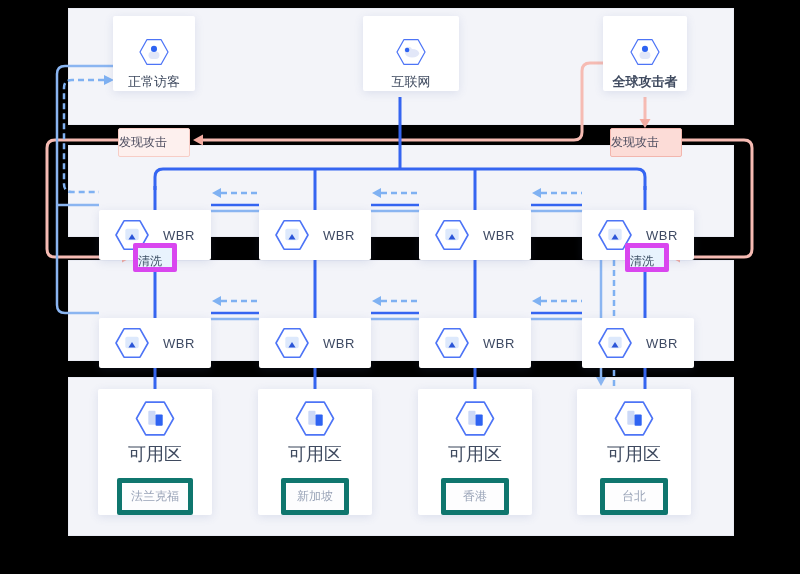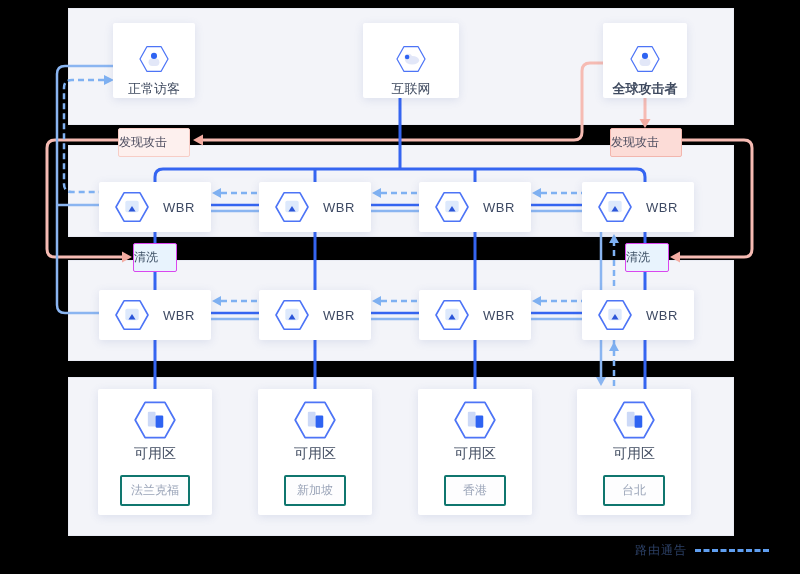--- a/index.html
+++ b/index.html
@@ -3,36 +3,36 @@
 <meta charset="utf-8">
 <style>
   html,body{margin:0;padding:0;background:#000;}
   #stage{position:relative;width:800px;height:574px;background:#000;overflow:hidden;
          font-family:"Liberation Sans","DejaVu Sans",sans-serif;}
   .panel{position:absolute;left:68px;width:666px;background:#f3f4f9;border:1px solid #e9ebf3;
          box-sizing:border-box;z-index:1;}
   #wires{position:absolute;left:0;top:0;width:800px;height:574px;z-index:2;}
   .card{position:absolute;background:#fff;z-index:3;border-radius:2px;
         box-shadow:0 2px 10px rgba(80,100,160,.14);box-sizing:border-box;}
-  .actor{height:75px;top:23px;display:flex;flex-direction:column;align-items:center;
+  .actor{height:75px;top:16px;display:flex;flex-direction:column;align-items:center;
          justify-content:flex-start;padding-top:22px;}
   .actor .card-label{margin-top:7px;font-size:13px;color:#3f4a5f;}
-  .wbrcard{width:112px;height:50px;display:flex;align-items:center;padding-left:15px;}
+  .wbrcard{width:112px;height:50px;display:flex;align-items:center;padding-left:15px;margin-top:28px;}
   .wbrcard .wbr-label{margin-left:13px;font-size:13px;color:#3e4a63;letter-spacing:.5px;}
   .zone{width:114px;height:126px;top:389px;display:flex;flex-direction:column;align-items:center;}
   .zone svg{margin-top:11px;}
-  .zone-label{margin-top:5px;font-size:14px;color:#3f4a5f;}
-  .zone-city{margin-top:12px;min-width:40px;padding:5px 9px;border:2px solid #0f766e;
+  .zone-label{margin-top:5px;font-size:18px;color:#3f4a5f;}
+  .zone-city{margin-top:12px;min-width:40px;padding:5px 9px;border:5px solid #0f766e;
              border-radius:2px;background:#fdfdfe;color:#99a3b7;font-size:12px;text-align:center;}
   .badge{position:absolute;z-index:4;height:29px;line-height:27px;
          font-size:12px;border-radius:2px;box-sizing:border-box;}
   .badge.attack{width:72px;color:#4b4b5e;}
   .badge.attack.left{left:118px;top:128px;background:#fdf0ee;border:1px solid #f7cdc6;}
   .badge.attack.right{left:610px;top:128px;background:#fcdcd7;border:1px solid #f2b6ae;}
-  .badge.scrub{width:44px;color:#3e5166;background:#e8f3fd;border:1px solid #d946ef;}
+  .badge.scrub{width:44px;color:#3e5166;background:#e8f3fd;border:5px solid #d946ef;}
   .badge.scrub.left{left:133px;top:243px;}
   .badge.scrub.right{left:625px;top:243px;}
   .legend{position:absolute;left:635px;top:542px;z-index:3;display:flex;align-items:center;}
   .legend-text{font-size:12px;color:#2c4066;letter-spacing:1px;}
   .legend-dash{display:inline-block;width:74px;height:0;border-top:3px dashed #5f9ef0;margin-left:8px;}
 </style>
 </head>
 <body>
 
 <div id="stage">
@@ -241,18 +241,14 @@
   <div class="card zone" style="left:577px;">
     <svg width="44" height="40" viewBox="0 0 40 36">
       <polygon points="11,2 29,2 38,18 29,34 11,34 2,18" fill="#fff" stroke="#4d74f6" stroke-width="1.6" stroke-linejoin="round"></polygon>
       <rect x="13.5" y="10.5" width="7" height="13.5" rx="1" fill="#ccd9f7"></rect>
       <rect x="20.5" y="14" width="7" height="11" rx="1" fill="#2e63f2"></rect>
     </svg>
     <div class="zone-label">可用区</div>
     <div class="zone-city">台北</div>
   </div>
 
-  <div class="legend">
-    <span class="legend-text">路由通告</span>
-    <span class="legend-dash"></span>
-  </div>
 
 </div>
 
 </body></html>

